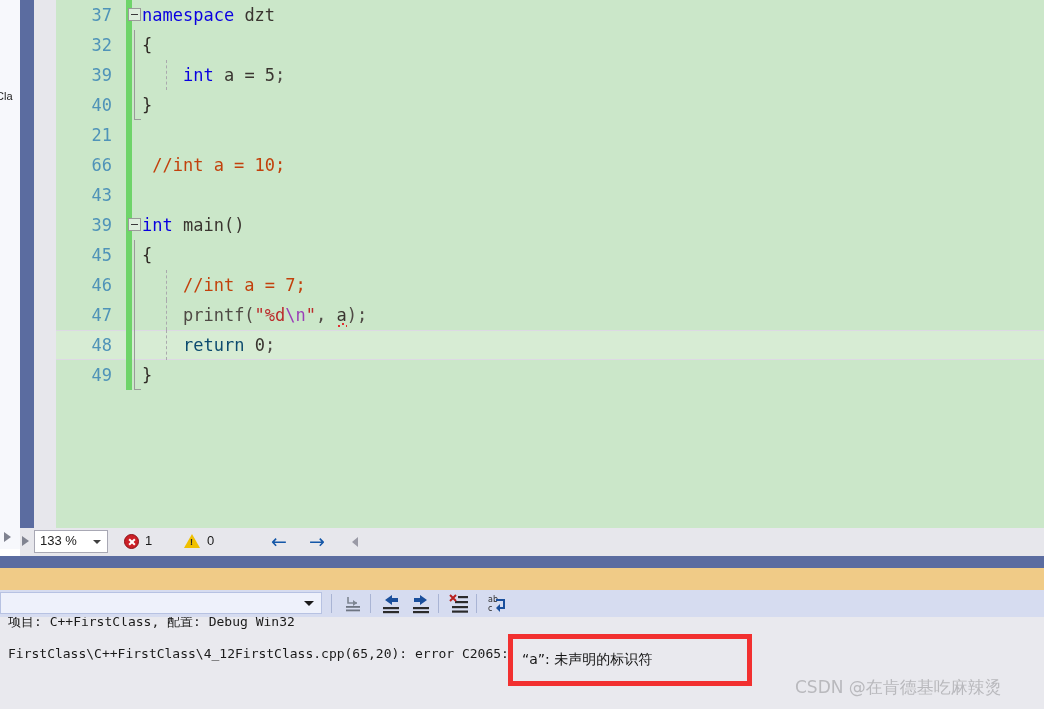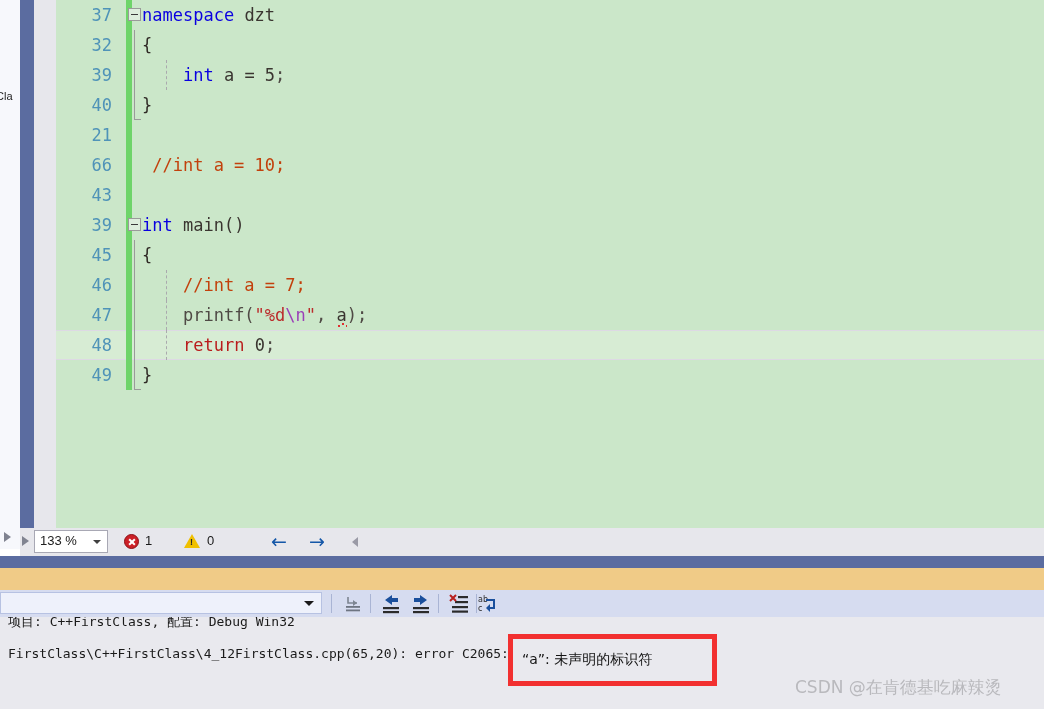--- a/index.html
+++ b/index.html
@@ -99,21 +99,21 @@
   .blockline.end:after{
     content:"";position:absolute;left:0;top:29px;width:7px;height:1px;background:#9a9a9a;
   }
   .guide{
     position:absolute;left:24px;top:0;width:0;height:30px;
     border-left:1px dashed #aaa9ad;
   }
 
   
   .t-kw{color:#0a00e0;margin-top:28px;}
-  .t-kw2{color:#b91c1c;}
+  .t-kw2{color:#0c4a6e;}
   .t-plain{color:#4f4a45;}
   .t-id{color:#3a3530;}
   .t-cmt{color:#c2410c;}
   .t-str{color:#bb2b2b;}
   .t-esc{color:#9b3fb8;}
   .t-num{color:#3a3530;}
   .t-brace{color:#2f2a25;}
 
   .squiggle{
     position:relative;
@@ -248,21 +248,21 @@
   }
   .out-line{
     position:absolute;left:8px;white-space:pre;line-height:17px;
   }
   .ol0{top:-4px;}
   .ol1{top:28px;}
   .ol2{top:46px;}
   .ol3{top:64px;}
 
   .err-highlight{
-    position:absolute;left:508px;top:634px;width:209px;height:52px;
+    position:absolute;left:508px;top:634px;width:244px;height:52px;
     border:5px solid #f23030;
     background:#e9e9ee;
     box-sizing:border-box;
   }
   .err-highlight .eh-text{
     position:absolute;left:9px;top:12px;
     font-family:"DejaVu Sans", sans-serif;
     font-size:14px;color:#141414;
     white-space:nowrap;
   }
@@ -365,21 +365,21 @@
         <rect x="12" y="4" width="10" height="2.2" fill="#2b2b2b"></rect>
         <rect x="9" y="9" width="13" height="2.2" fill="#2b2b2b"></rect>
         <rect x="6" y="14" width="16" height="2.2" fill="#2b2b2b"></rect>
         <rect x="6" y="18.5" width="16" height="2.2" fill="#2b2b2b"></rect>
         <path d="M4 3 L10 9 M10 3 L4 9" stroke="#b82020" stroke-width="2" fill="none"></path>
       </svg>
     </div>
 
     <div class="tb-sep" style="left:476px;"></div>
 
-    <div class="tb-btn" style="left:474px;">
+    <div class="tb-btn" style="left:484px;">
       <svg class="ico" width="26" height="23" viewBox="0 0 26 23">
         <text x="4" y="10" font-size="8" font-family="DejaVu Sans, sans-serif" fill="#2b2b2b">ab</text>
         <text x="4" y="19" font-size="8" font-family="DejaVu Sans, sans-serif" fill="#2b2b2b">c</text>
         <path d="M12 8 L20 8 L20 16 L13 16" stroke="#1a4f9c" stroke-width="2" fill="none"></path>
         <path d="M16 12 l-4 4 l4 4 z" fill="#1a4f9c"></path>
       </svg>
     </div>
   </div>
 
   <div class="out-body">

